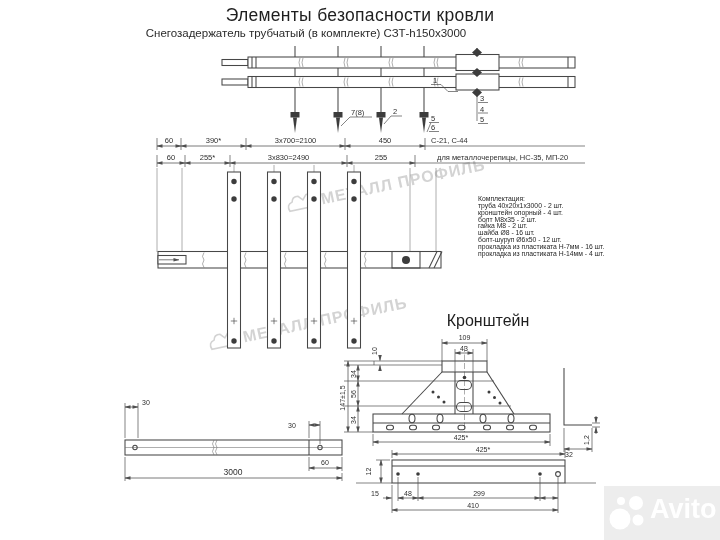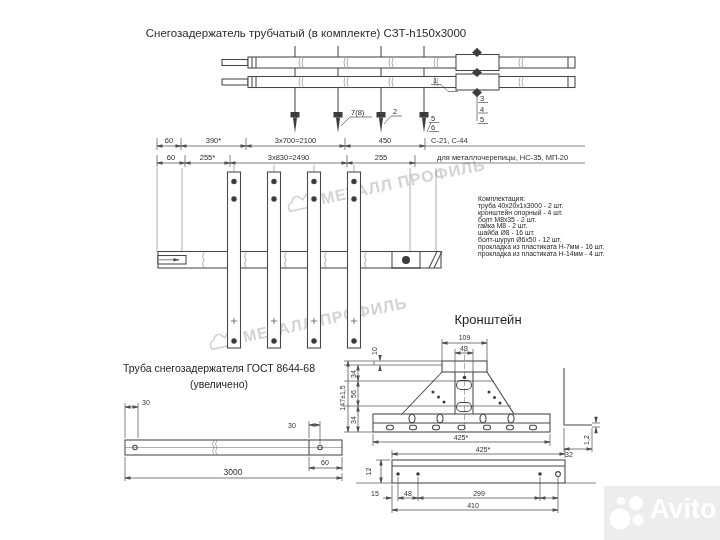--- a/index.html
+++ b/index.html
@@ -7,21 +7,21 @@
          font-family:"Liberation Sans",sans-serif;color:#222;}
   .title{position:absolute;left:0;top:5px;width:720px;text-align:center;
          font-size:17.5px;color:#1e1e1e;letter-spacing:.3px;}
   .subtitle{position:absolute;left:0;top:27px;width:612px;text-align:center;
          font-size:11.5px;color:#2a2a2a;}
   .kit{position:absolute;left:478px;top:196px;width:175px;font-size:6.8px;
        line-height:6.85px;color:#1f1f1f;white-space:nowrap;}
   .tube-title{position:absolute;left:100px;top:360px;width:238px;text-align:center;
        font-size:10.5px;color:#1e1e1e;line-height:16px;}
   .bracket-title{position:absolute;left:428px;top:312px;width:120px;text-align:center;
-       font-size:13px;color:#1e1e1e;}
+       font-size:16px;color:#1e1e1e;}
   .wm{position:absolute;display:flex;align-items:center;gap:6px;
       color:#b9b9b9;opacity:.62;font-weight:bold;font-size:16px;letter-spacing:1px;
       transform:rotate(-12deg);transform-origin:0 50%;white-space:nowrap;}
   .wm svg{flex:0 0 auto;}
   .corner{position:absolute;left:604px;top:486px;width:116px;height:54px;background:#ededed;}
   .avito{position:absolute;left:648px;top:494px;font-size:27px;font-weight:bold;color:#fff;}
   svg text{font-family:"Liberation Sans",sans-serif;}
   text.d{font-size:7px;fill:#2e2e2e;}
   text.d8{font-size:8.5px;fill:#2e2e2e;}
   text.c{font-size:7.5px;fill:#2e2e2e;}
@@ -45,20 +45,21 @@
     </svg>
     <span>МЕТАЛЛ ПРОФИЛЬ</span>
   </div>
   <div class="wm" style="left:208px;top:334px;">
     <svg width="30" height="22" viewBox="0 0 30 22">
       <path d="M3,16 Q0.5,9 7,7.5 Q8,2 14,3 L18,7.5 L22,3 Q27.5,2 27,8.5 Q31,10.5 28.5,16 Z" fill="none" stroke="#b9b9b9" stroke-width="1.6"></path>
     </svg>
     <span>МЕТАЛЛ ПРОФИЛЬ</span>
   </div>
 
+  <div class="title">Элементы безопасности кровли</div>
   <div class="subtitle">Снегозадержатель трубчатый (в комплекте) СЗТ-h150x3000</div>
 
   <svg width="720" height="540" viewBox="0 0 720 540" style="position:absolute;left:0;top:0;">
     <defs>
       <marker id="mA" viewBox="0 0 10 6" refX="9.2" refY="3" markerWidth="8" markerHeight="5" orient="auto-start-reverse">
           <path d="M0,0 L10,3 L0,6 Z" fill="#4f4f4f"></path>
         </marker>
     </defs>
 
     <g>
@@ -371,24 +372,20 @@
     <div>труба 40x20x1x3000 - 2 шт.</div>
     <div>кронштейн опорный - 4 шт.</div>
     <div>болт М8х35 - 2 шт.</div>
     <div>гайка М8 - 2 шт.</div>
     <div>шайба Ø8 - 16 шт.</div>
     <div>болт-шуруп Ø6х50 - 12 шт.</div>
     <div>прокладка из пластиката Н-7мм - 16 шт.</div>
     <div>прокладка из пластиката Н-14мм - 4 шт.</div>
   </div>
 
-  <div class="tube-title">
-    <div>Труба снегозадержателя ГОСТ 8644-68</div>
-    <div>(увеличено)</div>
-  </div>
   <div class="bracket-title">Кронштейн</div>
 
   <div class="corner">
     <svg width="44" height="44" viewBox="0 0 44 44" style="position:absolute;left:2px;top:6px;">
       <circle cx="14" cy="27" r="10.5" fill="#fff"></circle>
       <circle cx="30" cy="11" r="7" fill="#fff"></circle>
       <circle cx="32" cy="28" r="5.5" fill="#fff"></circle>
       <circle cx="15" cy="9" r="4" fill="#fff"></circle>
     </svg>
     <div class="avito" style="left:46px;top:8px;position:absolute;">Avito</div>

